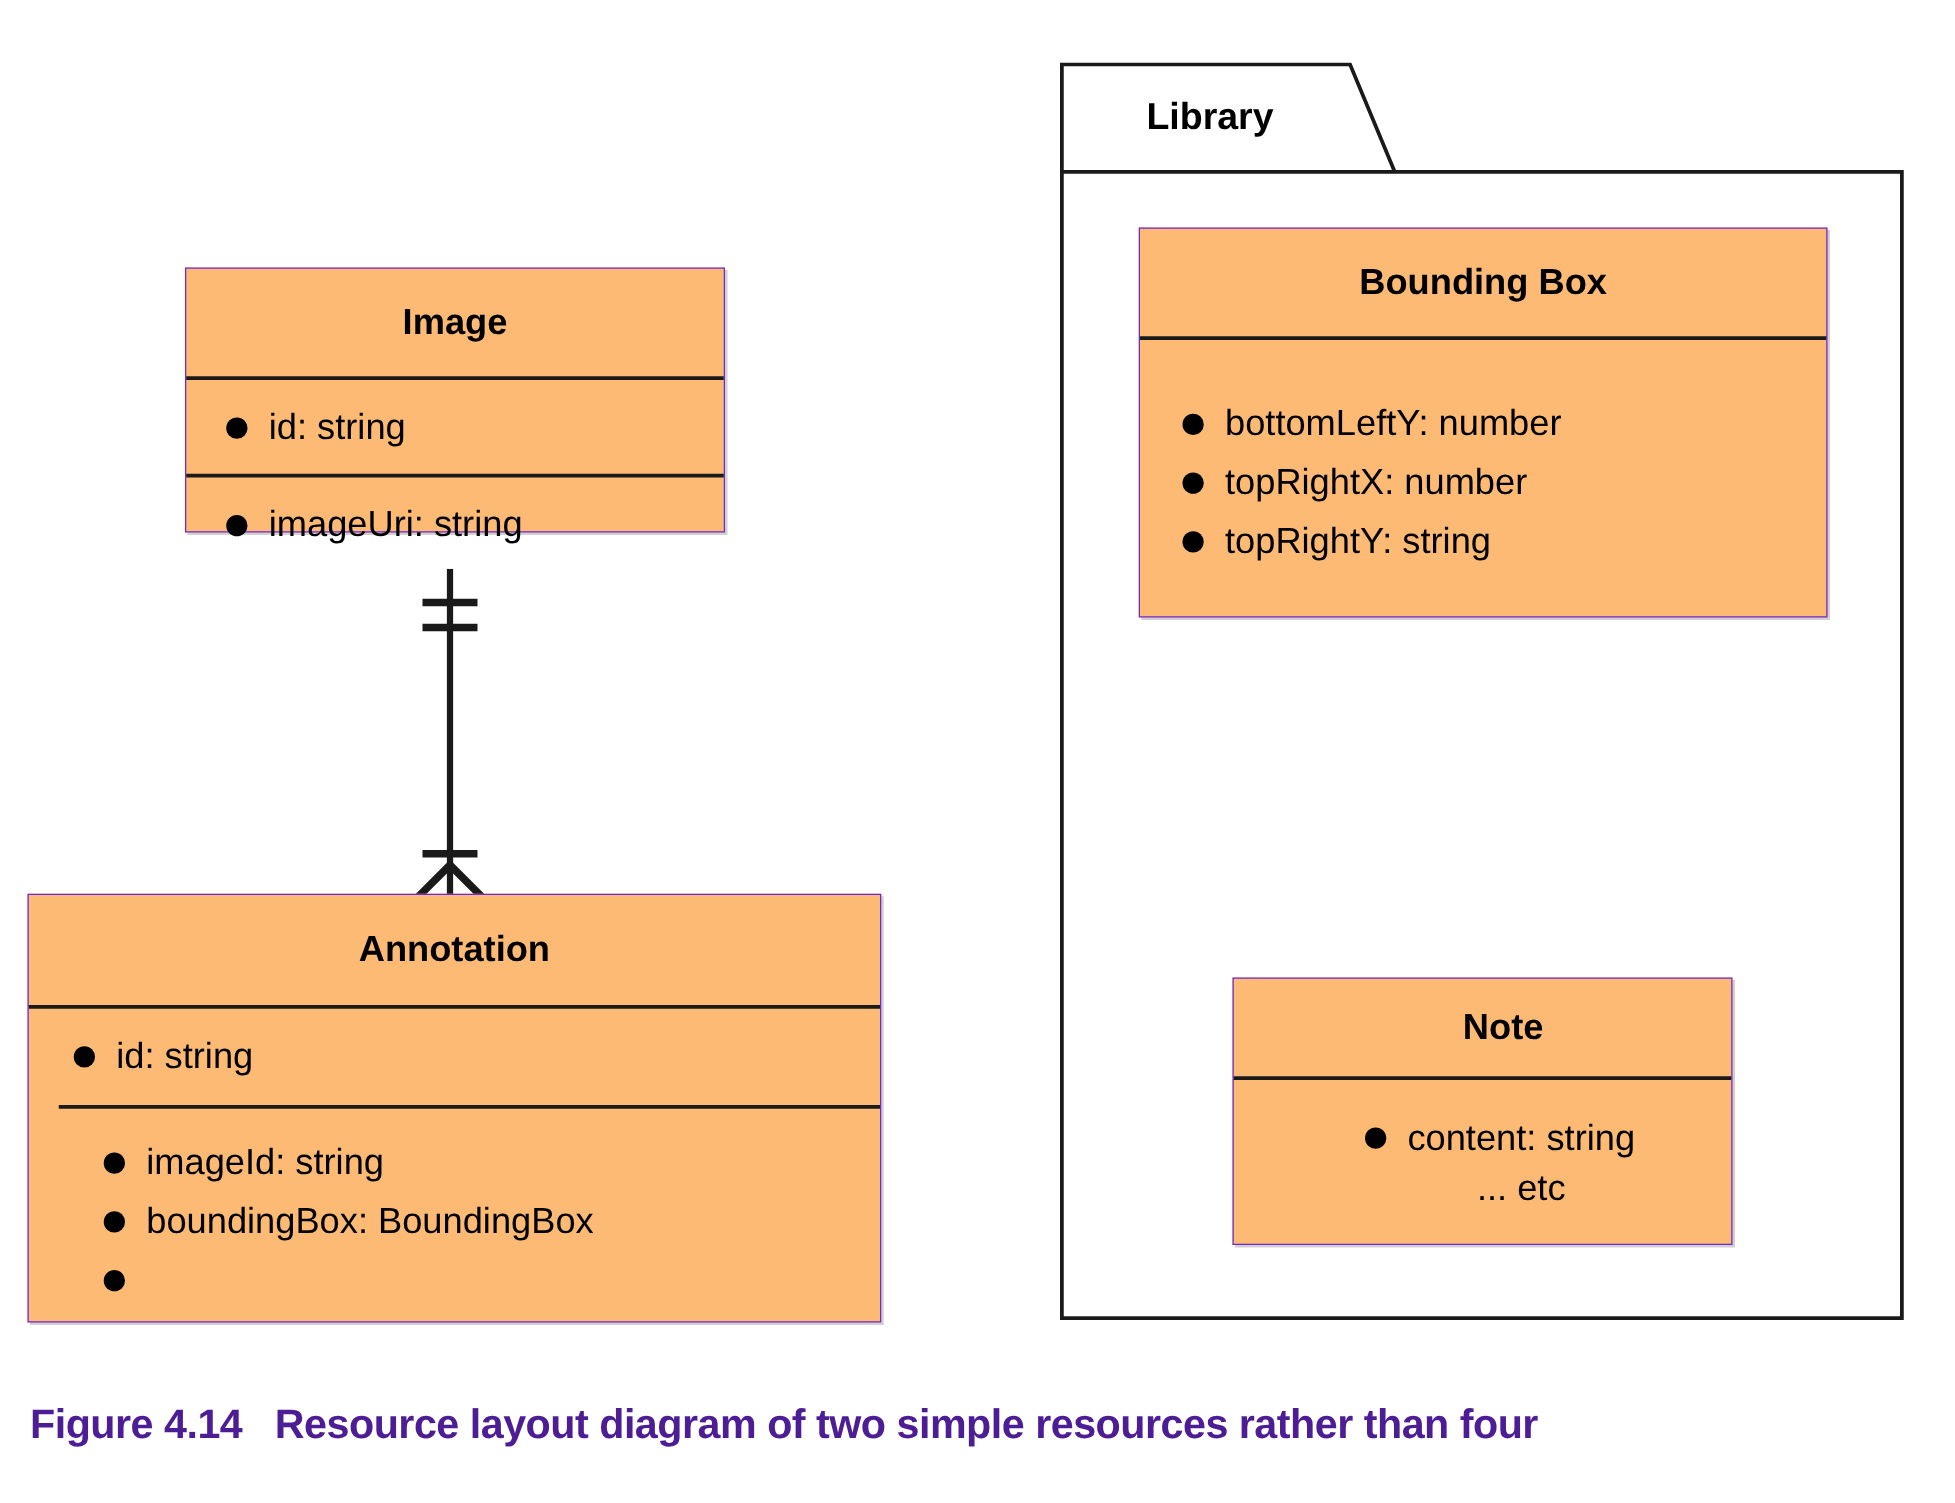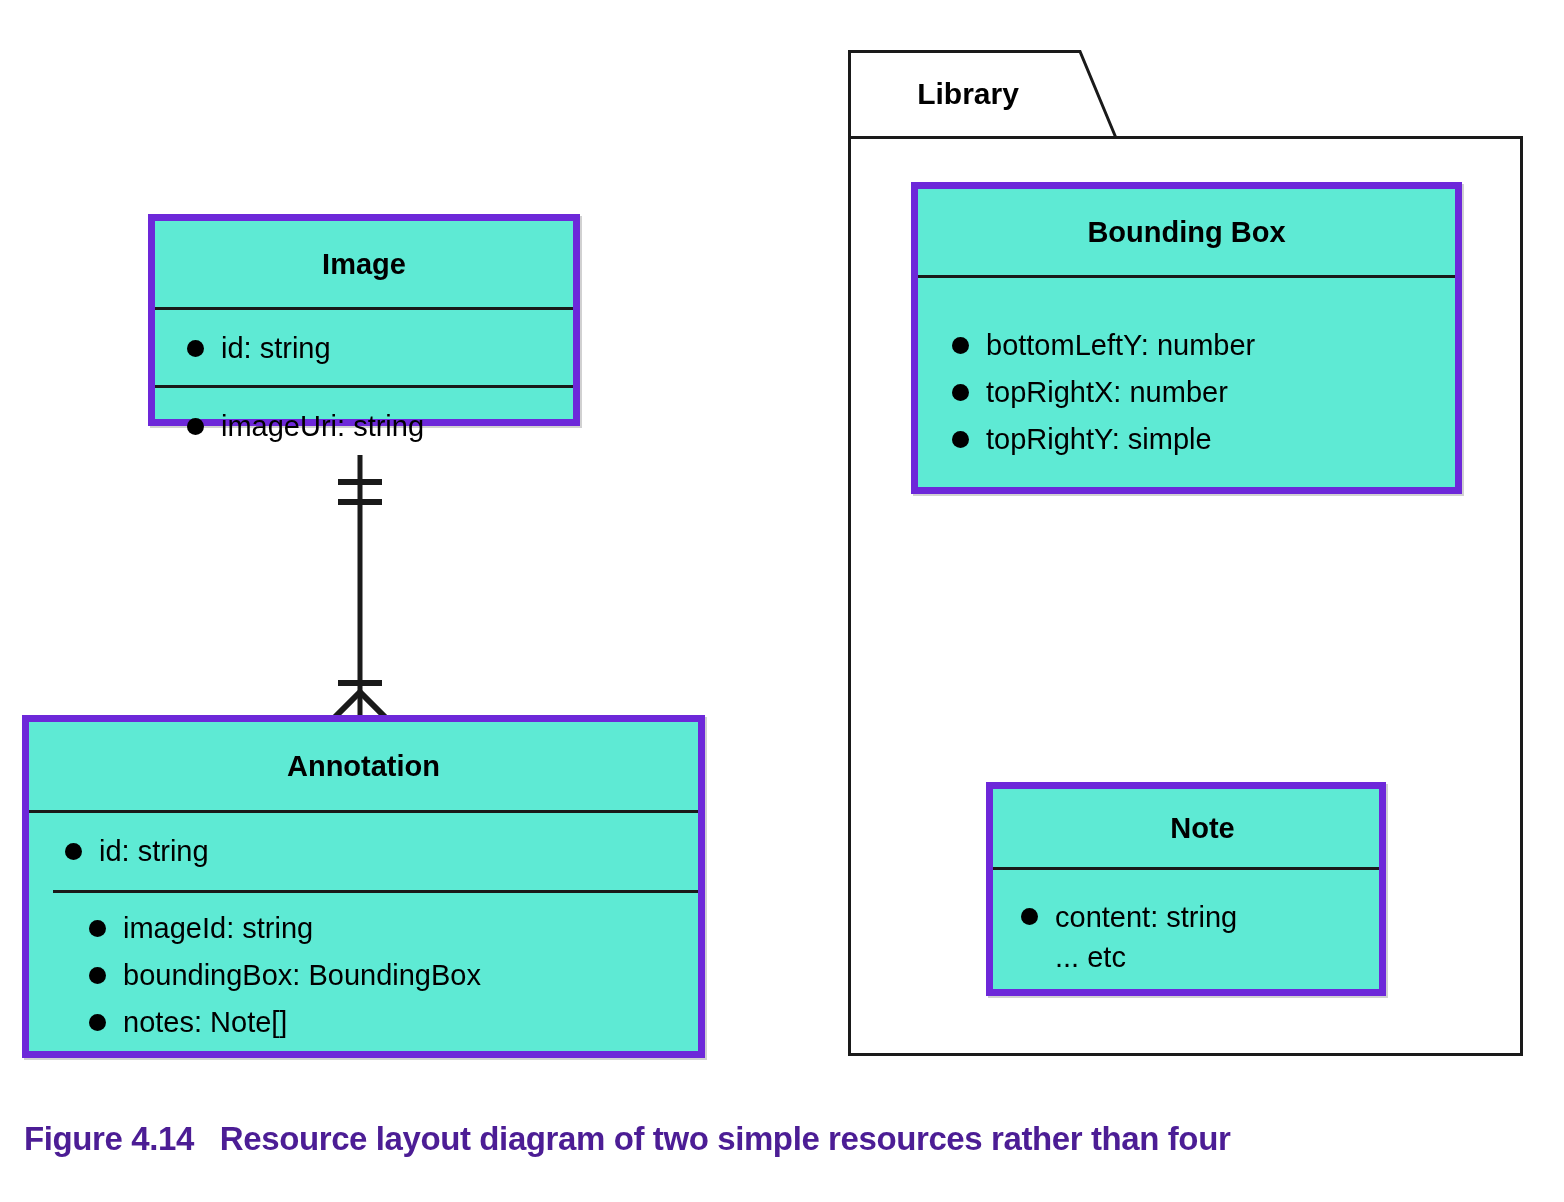--- a/index.html
+++ b/index.html
@@ -19,22 +19,22 @@
   #diagram-canvas {
     position: absolute;
     left: 0; top: 0;
     width: 1564px;
     height: 1202px;
   }
 
   
   .uml-class {
     position: absolute;
-    background: #5eead4;
-    border: 7px solid #6d28d9;
+    background: #fdba74;
+    border: 1px solid #6d28d9;
     box-sizing: border-box;
     box-shadow: 2px 2px 0 rgba(0,0,0,0.18);
   }
   .uml-title {
     text-align: center;
     font-weight: bold;
     color: #000000;
     box-sizing: border-box;
     display: flex;
     align-items: center;
@@ -124,21 +124,21 @@
   #class-boundingbox .uml-title { height: 86px; font-size: 29px; }
   #class-boundingbox .uml-compartment { height: 226px; padding-top: 6px; }
   #class-boundingbox .attr-row { padding-left: 34px; font-size: 29px; line-height: 47px; }
   #class-boundingbox .attr-bullet { margin-top: 15px; margin-right: 17px; }
 
   
   #class-note {
     left: 986px; top: 782px; width: 400px; height: 214px;
   }
   #class-note .uml-title { height: 78px; font-size: 29px; margin-left: 33px; }
-  #class-note .uml-compartment { height: 136px; }
+  #class-note .uml-compartment { height: 136px; align-items: center; }
   #class-note .attr-row { padding-left: 28px; font-size: 29px; line-height: 40px; }
   #class-note .attr-bullet { margin-top: 11px; margin-right: 17px; }
 
   
   #relation-image-annotation {
     position: absolute;
     left: 320px; top: 455px;
     width: 100px; height: 265px;
   }
 
@@ -212,39 +212,38 @@
       <div class="attr-row">
         <span class="attr-bullet"></span>
         <span class="attr-label">imageId: string</span>
       </div>
       <div class="attr-row">
         <span class="attr-bullet"></span>
         <span class="attr-label">boundingBox: BoundingBox</span>
       </div>
       <div class="attr-row">
         <span class="attr-bullet"></span>
-        <span class="attr-label">notes: Note[]</span>
       </div>
     </div>
   </div>
 
   <div class="uml-class" id="class-boundingbox">
     <div class="uml-title">Bounding Box</div>
     <div class="uml-compartment">
       <div class="attr-row">
         <span class="attr-bullet"></span>
         <span class="attr-label">bottomLeftY: number</span>
       </div>
       <div class="attr-row">
         <span class="attr-bullet"></span>
         <span class="attr-label">topRightX: number</span>
       </div>
       <div class="attr-row">
         <span class="attr-bullet"></span>
-        <span class="attr-label">topRightY: simple</span>
+        <span class="attr-label">topRightY: string</span>
       </div>
     </div>
   </div>
 
   <div class="uml-class" id="class-note">
     <div class="uml-title">Note</div>
     <div class="uml-compartment">
       <div class="attr-row">
         <span class="attr-bullet"></span>
         <span class="attr-label">content: string</span>

